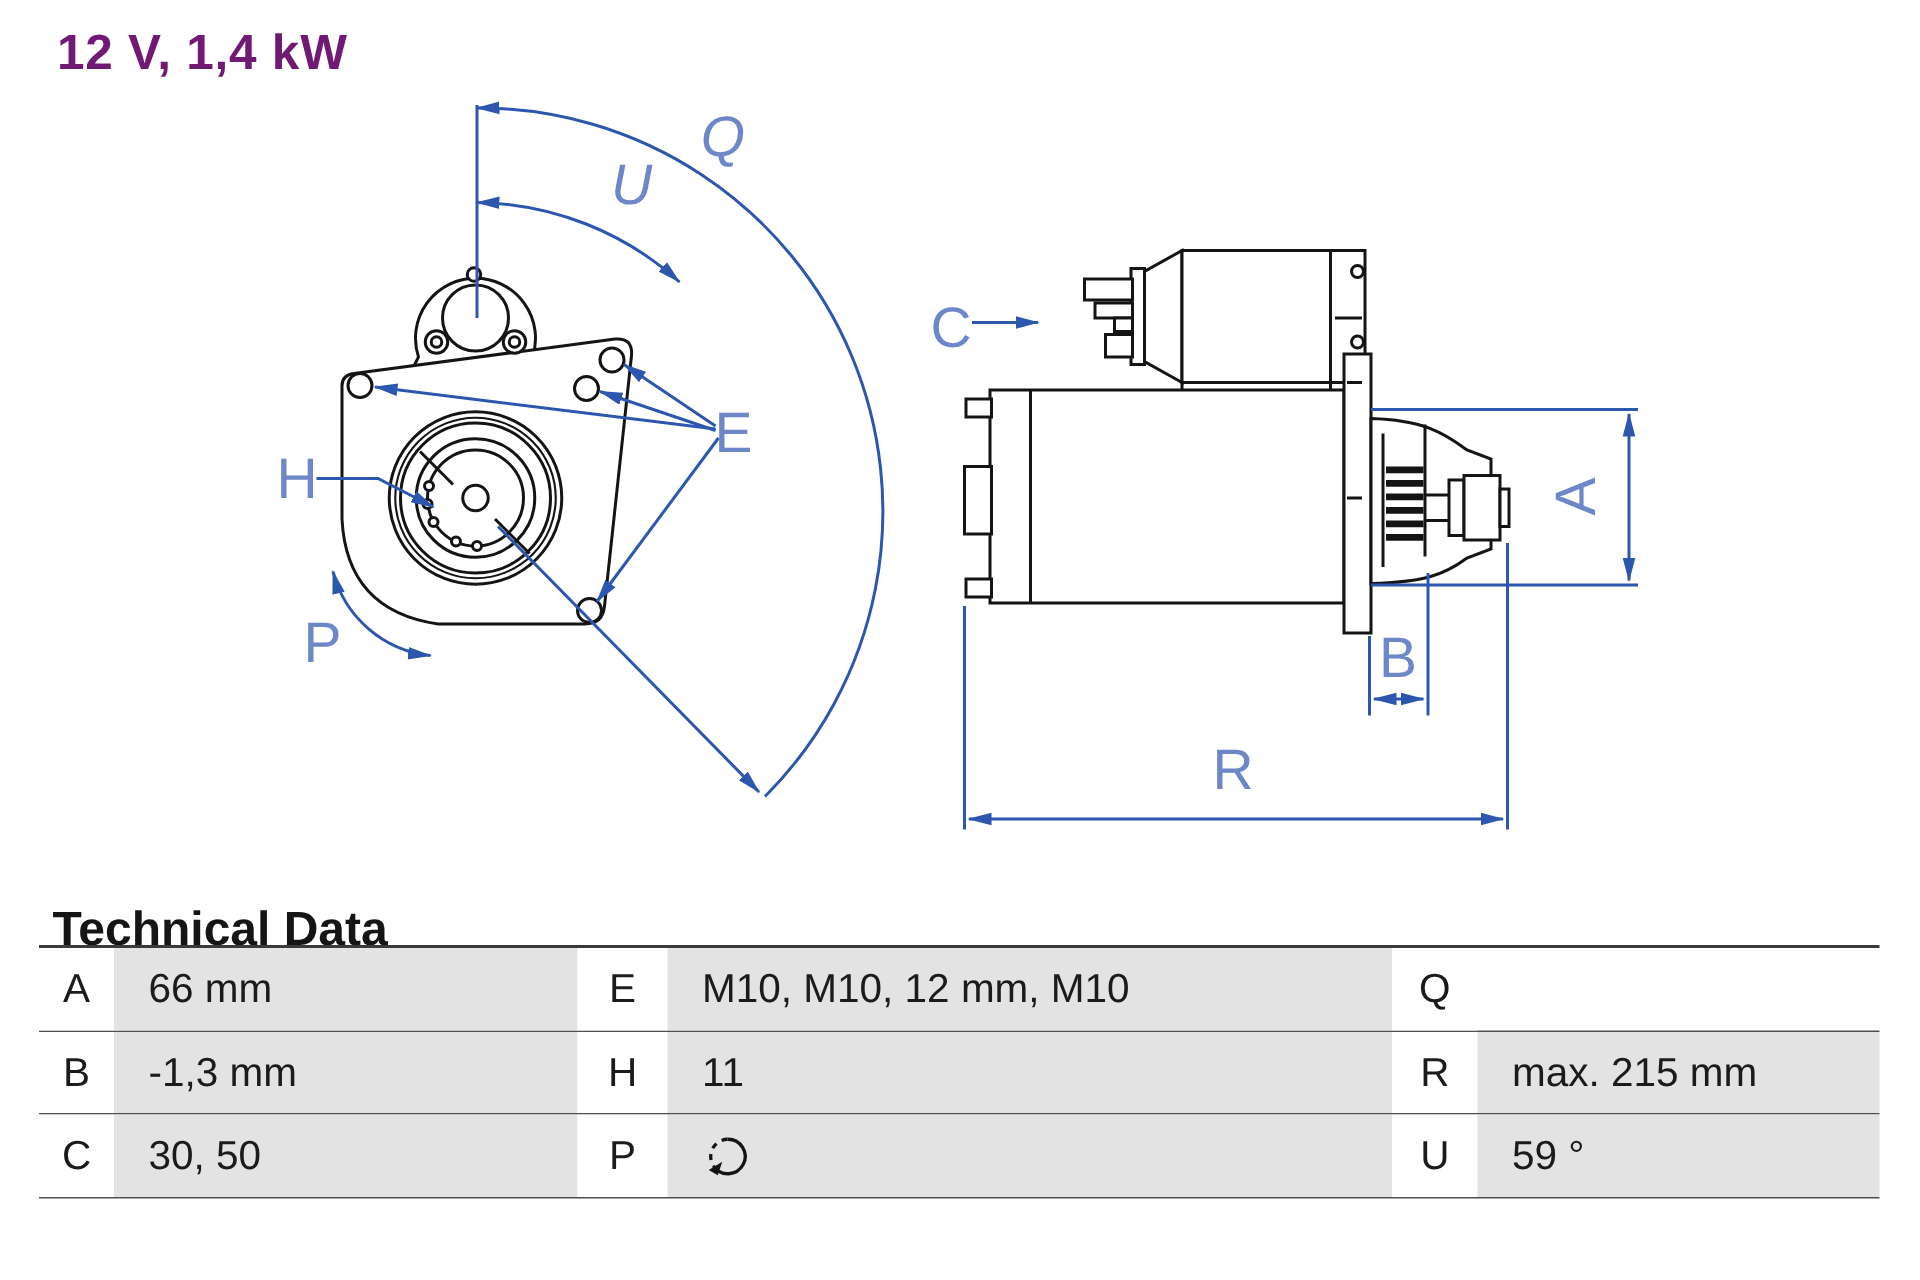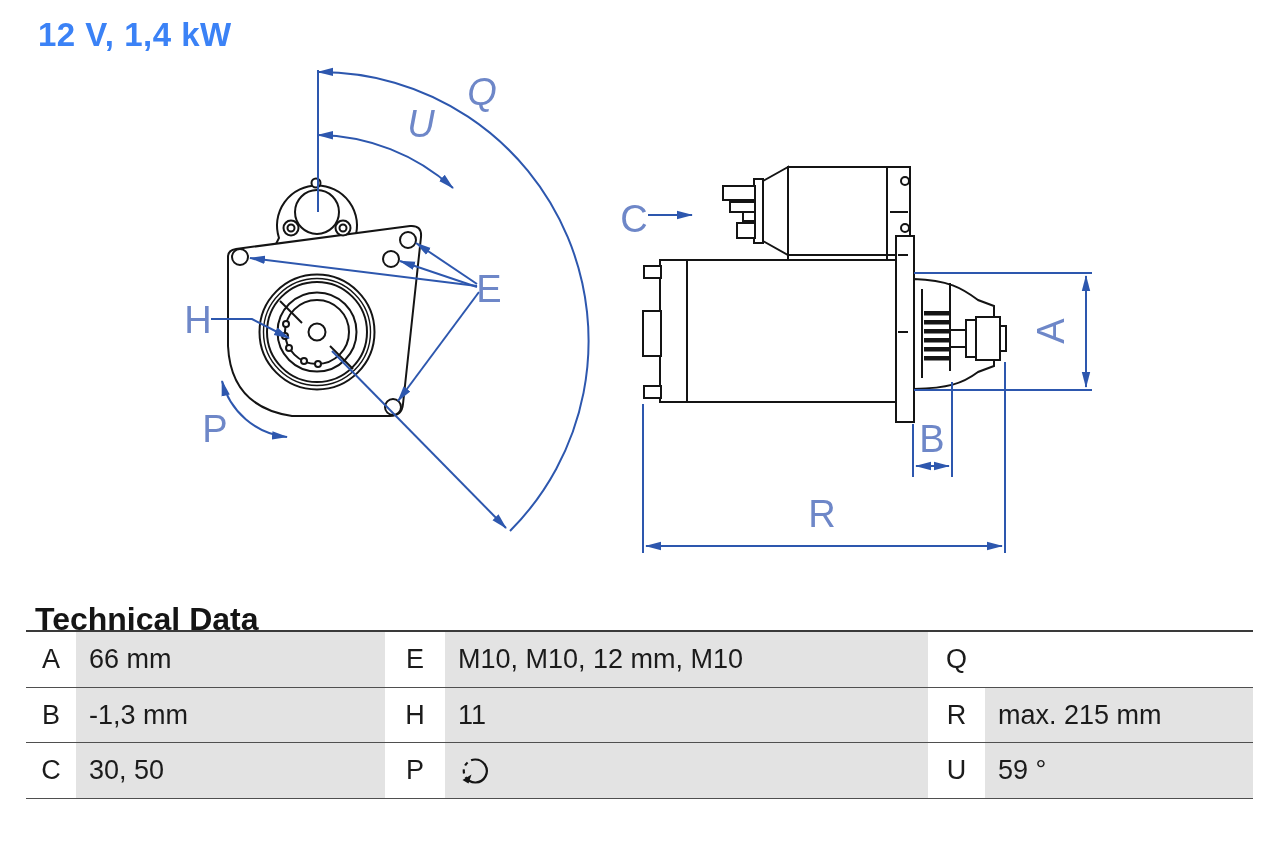--- a/index.html
+++ b/index.html
@@ -2,39 +2,39 @@
 <html><head>
 <meta charset="utf-8">
 <style>
   html,body { margin:0; padding:0; background:#fff; }
   #screen {
     position:relative; width:1280px; height:853px; background:#ffffff;
     font-family:"Liberation Sans", sans-serif; overflow:hidden;
   }
   .page-title {
     position:absolute; left:38px; top:16px;
-    font-size:33px; font-weight:600; color:#3b82f6; letter-spacing:0.5px;
+    font-size:33px; font-weight:600; color:#701a75; letter-spacing:0.5px;
   }
   #drawing { position:absolute; left:0; top:0; }
   .lbl { font-size:38px; fill:#6e87c8; font-weight:400; }
   .tech-heading {
     position:absolute; left:35px; top:601px;
     font-size:32px; font-weight:700; color:#151515;
   }
   .tbl {
     position:absolute; left:26px; top:630px; width:1227px;
     border-top:2px solid #3a3a3a;
   }
   .tr {
     display:grid; grid-template-columns:50px 309px 60px 483px 57px 268px;
     height:55.7px; box-sizing:border-box; border-bottom:1px solid #4f4f4f;
   }
   .td { display:flex; align-items:center; font-size:27px; color:#1b1b1b; }
   .td.key { justify-content:center; background:#ffffff; }
-  .td.val { background:#e3e3e3; padding-left:13px; box-sizing:border-box; }
+  .td.val { background:#e3e3e3; padding-left:23px; box-sizing:border-box; }
   .rot-icon { display:block; }
 </style>
 </head>
 <body>
 
 <div id="screen">
 
   <div class="page-title">12 V, 1,4 kW</div>
 
   <svg id="drawing" width="1280" height="578" viewBox="0 0 1280 578">

